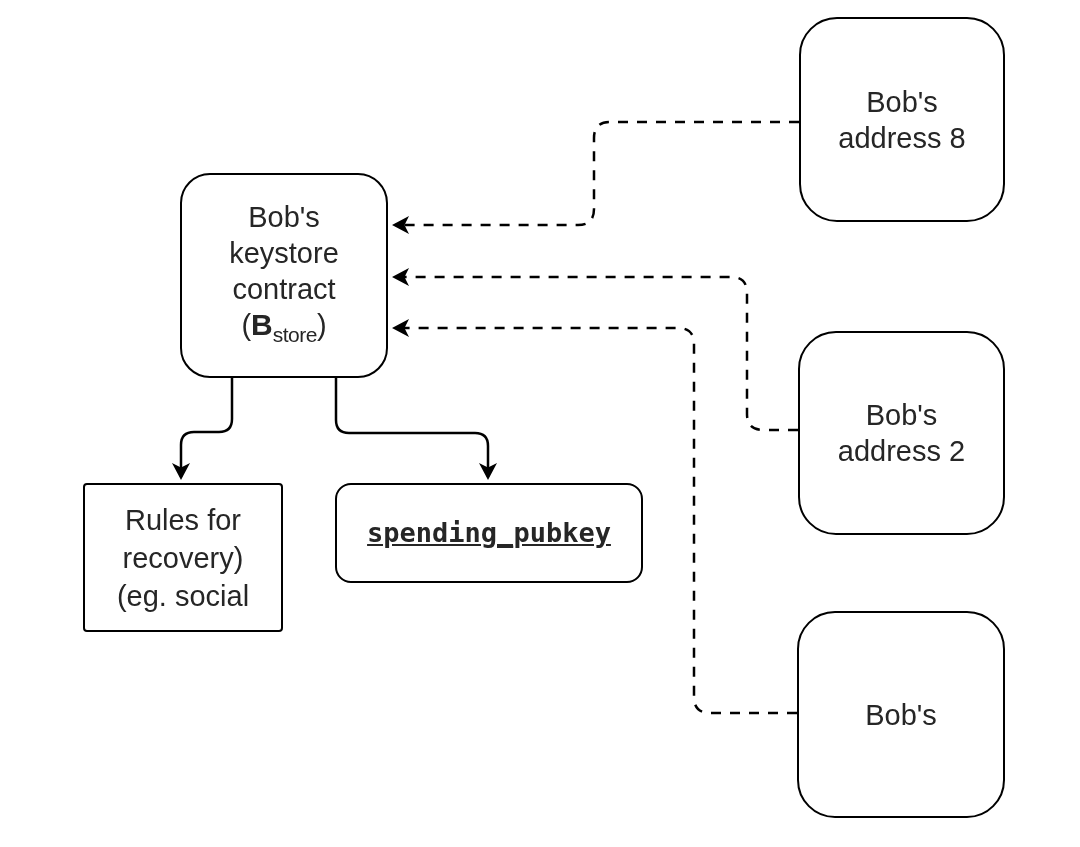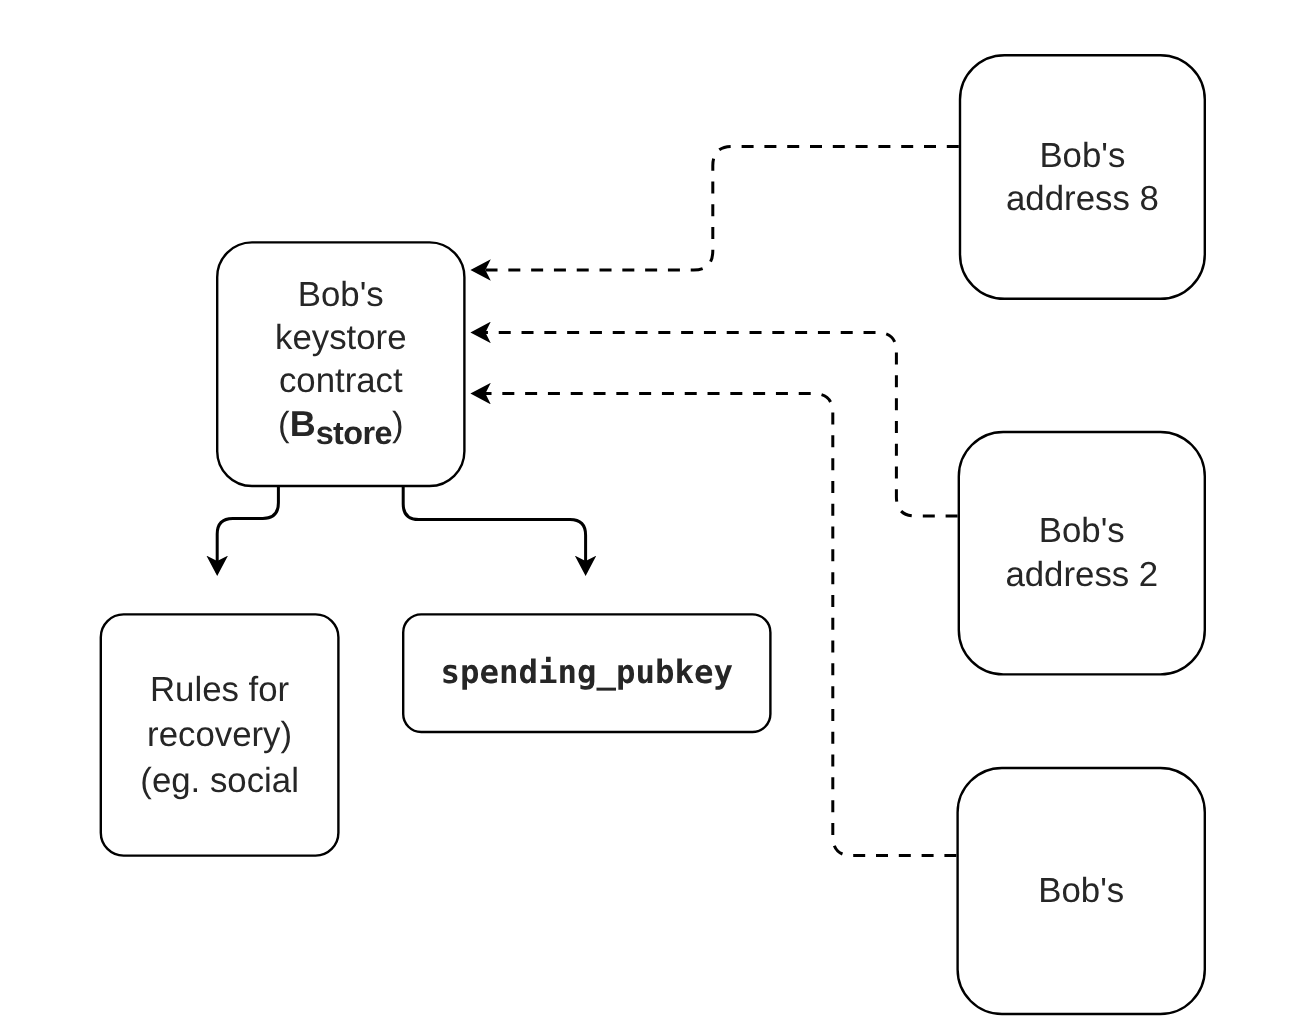--- a/index.html
+++ b/index.html
@@ -36,39 +36,39 @@
     box-sizing: border-box;
     background: #ffffff;
     border: 2.5px solid #000000;
     display: flex;
     flex-direction: column;
     align-items: center;
     justify-content: center;
     text-align: left;
     font-size: 29px;
     line-height: 36px;
-    margin-top: 28px;
   }
   .node .ln { display: block; white-space: nowrap; }
 
   .node-keystore  { left: 180px; top: 173px; width: 208px; height: 205px; border-radius: 30px; }
   .node-address-1 { left: 799px; top: 17px;  width: 206px; height: 205px; border-radius: 38px; }
   .node-address-2 { left: 798px; top: 331px; width: 207px; height: 204px; border-radius: 38px; }
   .node-address-3 { left: 797px; top: 611px; width: 208px; height: 207px; border-radius: 38px; }
-  .node-rules     { left: 83px;  top: 483px; width: 200px; height: 203px; border-radius: 20px; line-height: 38px; }
+  .node-rules     { left: 83px;  top: 483px; width: 200px; height: 149px; border-radius: 4px; line-height: 38px; }
   .node-spending  { left: 335px; top: 483px; width: 308px; height: 100px; border-radius: 16px; }
 
   .sym-line { display: block; line-height: 36px; }
   .sym-main { font-weight: 700; font-size: 30px; }
-  .sym-sub  { font-weight: 700; font-size: 27px; vertical-align: -7px; letter-spacing: -0.5px; }
+  .sym-sub  { font-weight: 400; font-size: 21px; vertical-align: -7px; letter-spacing: -0.5px; }
   .mono {
     font-family: "DejaVu Sans Mono", "Liberation Mono", monospace;
     font-weight: 600;
     font-size: 27px;
     letter-spacing: 0px;
+    text-decoration: underline;
   }
 </style>
 </head>
 <body>
 
 <div class="canvas">
 
   <svg class="edge-layer" viewBox="0 0 1080 847" xmlns="http://www.w3.org/2000/svg">
     <defs>
       <marker id="arrow" viewBox="0 0 17 18" markerWidth="17" markerHeight="18" refX="14" refY="9" orient="auto" markerUnits="userSpaceOnUse">

